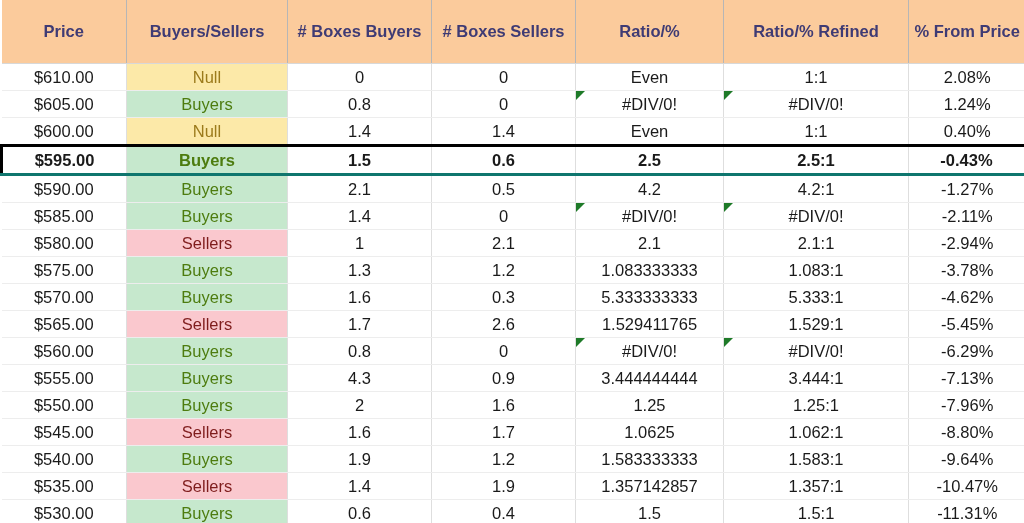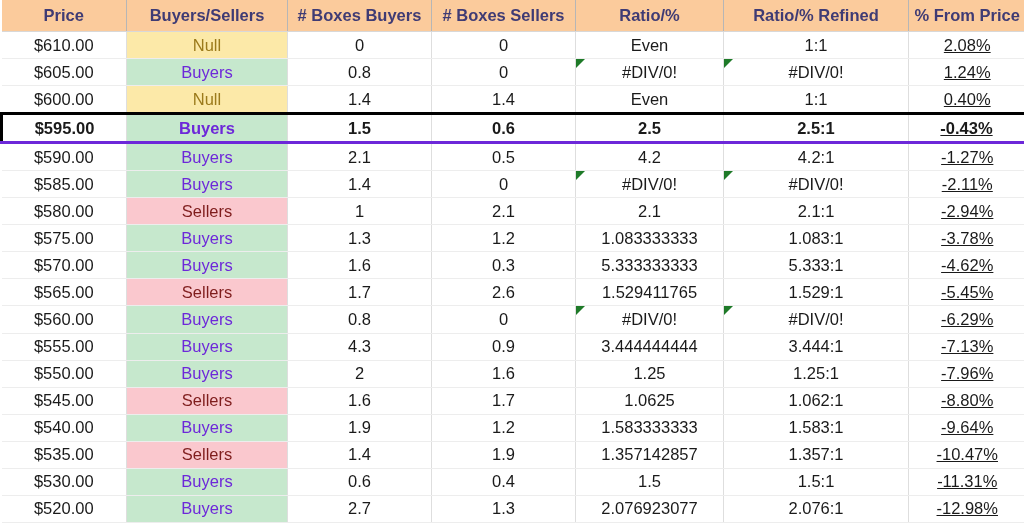--- a/index.html
+++ b/index.html
@@ -32,53 +32,53 @@
   table.grid col.c-ratioref     { width: 185px; }
   table.grid col.c-pct          { width: 117px; }
 
   thead th {
     background: #fbcb9c;
     color: #3f3b74;
     font-weight: bold;
     font-size: 16.5px;
     text-align: center;
     height: 31px;
-    padding: 0 2px;
+    padding: 16px 2px;
     border-right: 1px solid #b6b6b6;
     border-bottom: 1px solid #d8d8d8;
     white-space: nowrap;
     overflow: hidden;
   }
   thead th.last { border-right: none; margin-left: 36px; }
 
   tbody td {
     height: 26px;
     font-size: 16.5px;
     text-align: center;
     color: #1a1a1a;
     border-right: 1px solid #dedede;
     border-bottom: 1px solid #ededed;
     padding: 0 2px;
     white-space: nowrap;
     overflow: hidden;
     position: relative;
     background: #ffffff;
   }
-  tbody td.last { border-right: none; text-decoration: underline; }
+  tbody td.last { border-right: none; }
 
   
-  td.st-buyers  { background: #c6e8cd; color: #6d28d9; }
+  td.st-buyers  { background: #c6e8cd; color: #4d7c0f; }
   td.st-sellers { background: #fac8ce; color: #7f1d1d; }
   td.st-null    { background: #fce9a8; color: #9c7b1c; text-align: center; }
 
   
   tr.highlight td {
     font-weight: bold;
     border-top: 3px solid #000000;
-    border-bottom: 3px solid #6d28d9;
+    border-bottom: 3px solid #0f766e;
   }
   tr.highlight td.first { border-left: 3px solid #000000; }
   tr.highlight td.last  { border-right: 3px solid #000000; }
 
   
   .err-flag {
     position: absolute;
     top: 0;
     left: 0;
     width: 0;

